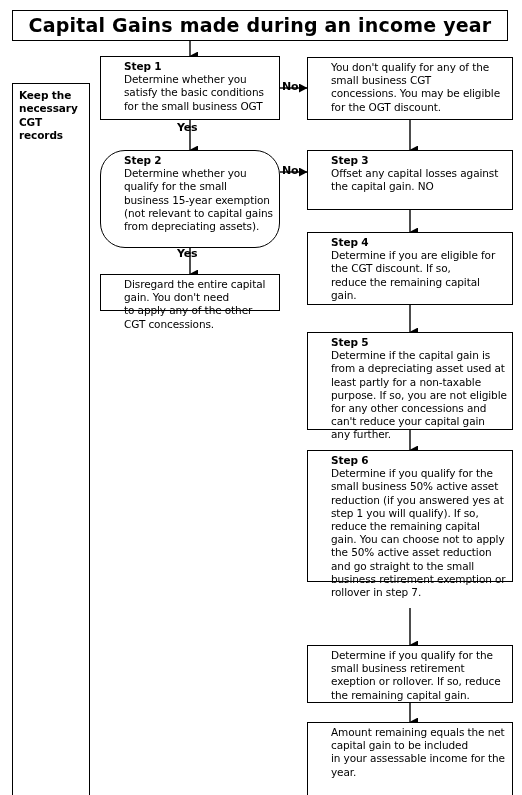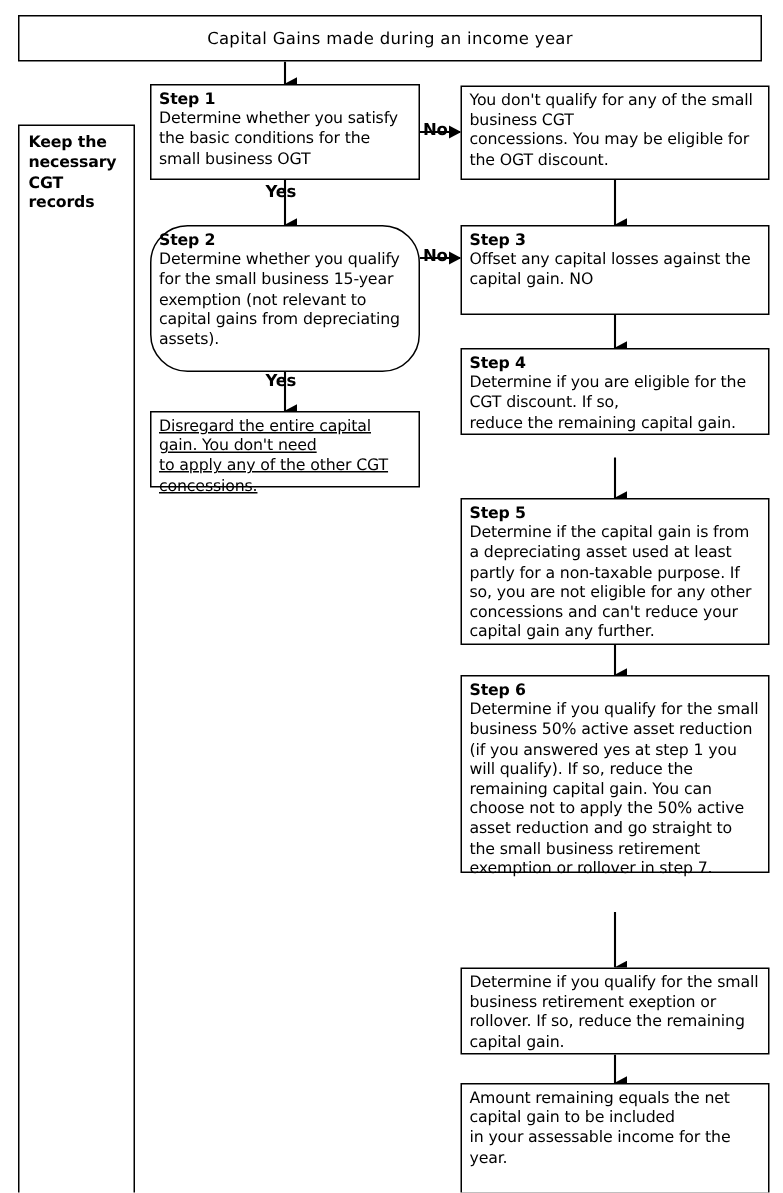--- a/index.html
+++ b/index.html
@@ -19,21 +19,21 @@
     position: absolute;
     left: 0; top: 0;
     width: 522px;
     height: 795px;
   }
   .box {
     position: absolute;
     box-sizing: border-box;
     border: 1px solid #000000;
     background: #ffffff;
-    padding: 3px 5px 2px 5px;
+    padding: 3px 5px 2px 23px;
     font-size: 10.5px;
     line-height: 13.2px;
     letter-spacing: -0.1px;
   }
   .box .step-title {
     font-weight: bold;
     display: block;
   }
   .box .body-text {
     display: block;
@@ -43,45 +43,45 @@
     left: 12px;
     top: 10px;
     width: 496px;
     height: 31px;
     padding: 0;
     display: flex;
     align-items: center;
     justify-content: center;
   }
   #title-box .title-text {
-    font-size: 11px;
-    font-weight: normal;
+    font-size: 19px;
+    font-weight: bold;
     letter-spacing: 0.2px;
   }
   #sidebar-box {
     left: 12px;
     top: 51px;
     width: 78px;
     height: 721px;
     padding: 5px 6px;
     font-weight: bold;
     font-size: 10.5px;
     line-height: 13.4px;
     margin-top: 32px;
   }
   .left-col { left: 100px; width: 180px; }
   .right-col { left: 307px; width: 206px; }
 
   #step1-box  { top: 56px;  height: 64px; }
   #step2-box  { top: 150px; height: 98px; border-radius: 25px; }
-  #disregard-box { top: 274px; height: 51px; text-decoration: underline; }
+  #disregard-box { top: 274px; height: 37px; }
 
   #noqualify-box { top: 57px;  height: 63px; }
   #step3-box  { top: 150px; height: 60px; }
-  #step4-box  { top: 232px; height: 58px; }
+  #step4-box  { top: 232px; height: 73px; }
   #step5-box  { top: 332px; height: 98px; }
   #step6-box  { top: 450px; height: 132px; }
   #step7-box  { top: 645px; height: 58px; }
   #final-box  { top: 722px; height: 74px; }
 
   .edge-label {
     position: absolute;
     font-size: 11px;
     font-weight: bold;
     letter-spacing: -0.2px;

